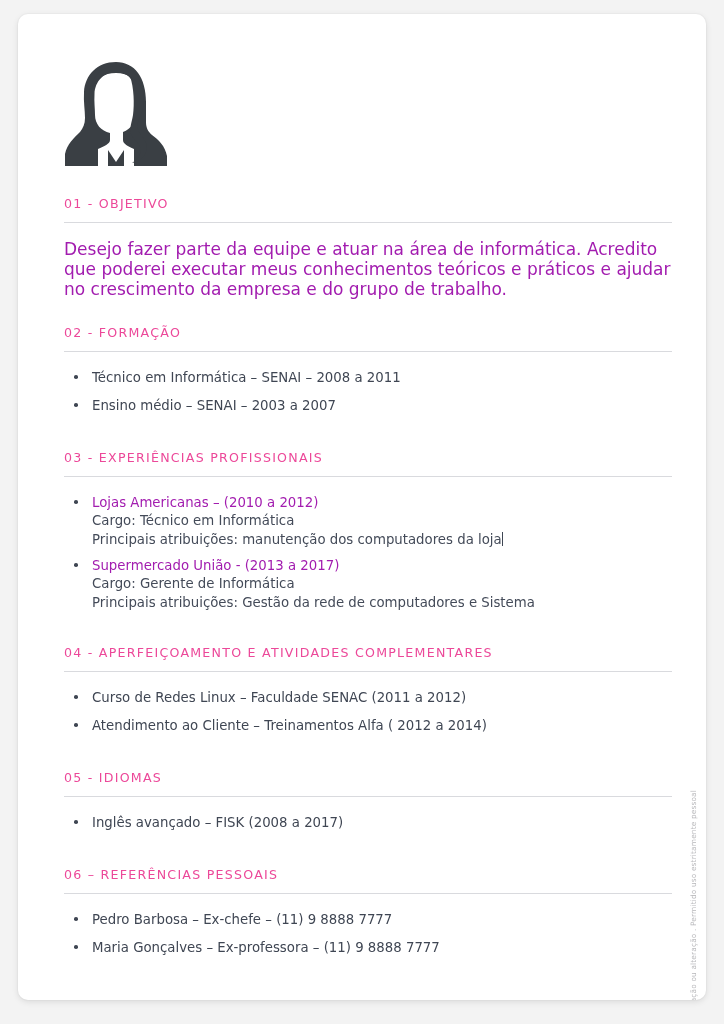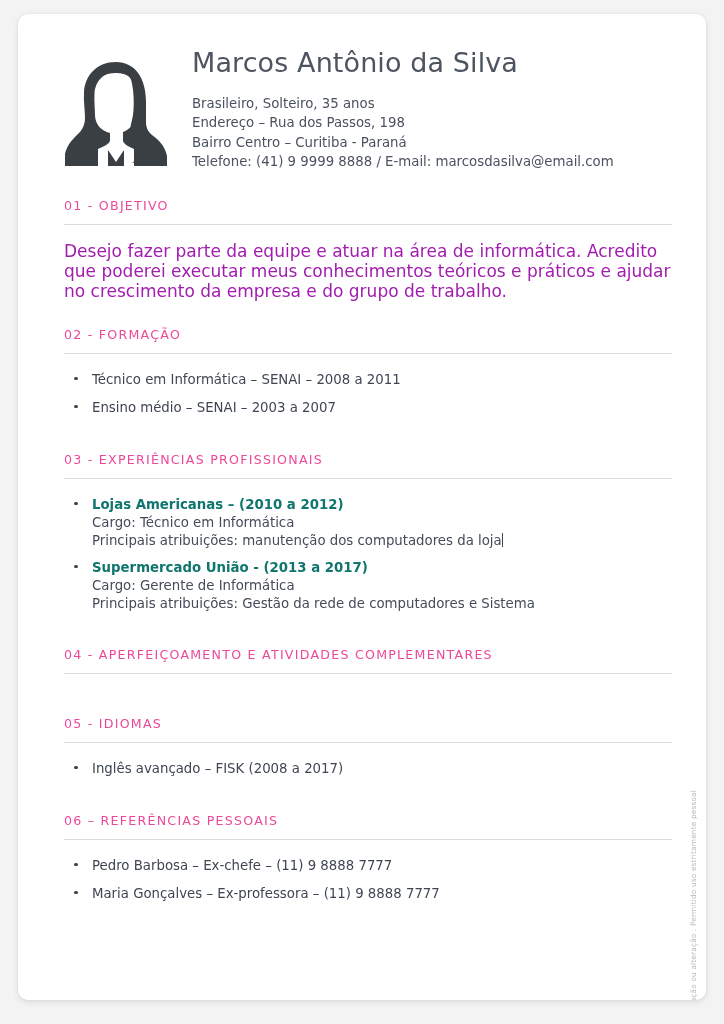--- a/index.html
+++ b/index.html
@@ -103,22 +103,22 @@
     position: absolute;
     left: 10px;
     top: 7px;
     width: 3.6px;
     height: 3.6px;
     border-radius: 50%;
     background: #3f4653;
   }
   ul.bullets > li.job { margin-bottom: 7px; }
   .job-title {
-    font-weight: bold;
-    color: #0f766e;
+    font-weight: normal;
+    color: #a21caf;
     display: block;
     line-height: 19px;
   }
   .job-line { display: block; line-height: 18.5px; color: #444b59; }
 
   .caret {
     display: inline-block;
     width: 1px;
     height: 14px;
     background: #3f4653;
@@ -200,29 +200,20 @@
 
           <path d="M52 8
                    C66 8 77 18 79 32
                    C74 22 64 15 52 15
                    C40 15 31 21 27 31
                    C29 17 39 8 52 8 Z"></path>
         </g>
       </svg>
     </div>
 
-    <div id="header-text">
-      <h1 id="full-name">Marcos Antônio da Silva</h1>
-      <div id="contact-block">
-          <div class="contact-line">Brasileiro, Solteiro, 35 anos</div>
-          <div class="contact-line">Endereço – Rua dos Passos, 198</div>
-          <div class="contact-line">Bairro Centro – Curitiba - Paraná</div>
-          <div class="contact-line">Telefone: (41) 9 9999 8888 / E-mail: marcosdasilva@email.com</div>
-        </div>
-    </div>
   </div>
 
   <div id="sections-root">
       <div class="section">
         <div class="section-header">01 - OBJETIVO</div>
         <div class="rule"></div>
         <p class="paragraph">Desejo fazer parte da equipe e atuar na área de informática. Acredito que poderei executar meus conhecimentos teóricos e práticos e ajudar no crescimento da empresa e do grupo de trabalho.</p>
       </div>
       <div class="section">
         <div class="section-header">02 - FORMAÇÃO</div>
@@ -244,20 +235,24 @@
           <li class="job">
             <span class="job-title">Supermercado União - (2013 a 2017)</span>
             <span class="job-line">Cargo: Gerente de Informática</span>
             <span class="job-line"><span>Principais atribuições: Gestão da rede de computadores e Sistema</span></span>
           </li>
         </ul>
       </div>
       <div class="section">
         <div class="section-header">04 - APERFEIÇOAMENTO E ATIVIDADES COMPLEMENTARES</div>
         <div class="rule"></div>
+        <ul class="bullets">
+          <li>Curso de Redes Linux – Faculdade SENAC (2011 a 2012)</li>
+          <li>Atendimento ao Cliente – Treinamentos Alfa ( 2012 a 2014)</li>
+        </ul>
       </div>
       <div class="section">
         <div class="section-header">05 - IDIOMAS</div>
         <div class="rule"></div>
         <ul class="bullets">
           <li>Inglês avançado – FISK (2008 a 2017)</li>
         </ul>
       </div>
       <div class="section">
         <div class="section-header">06 – REFERÊNCIAS PESSOAIS</div>

